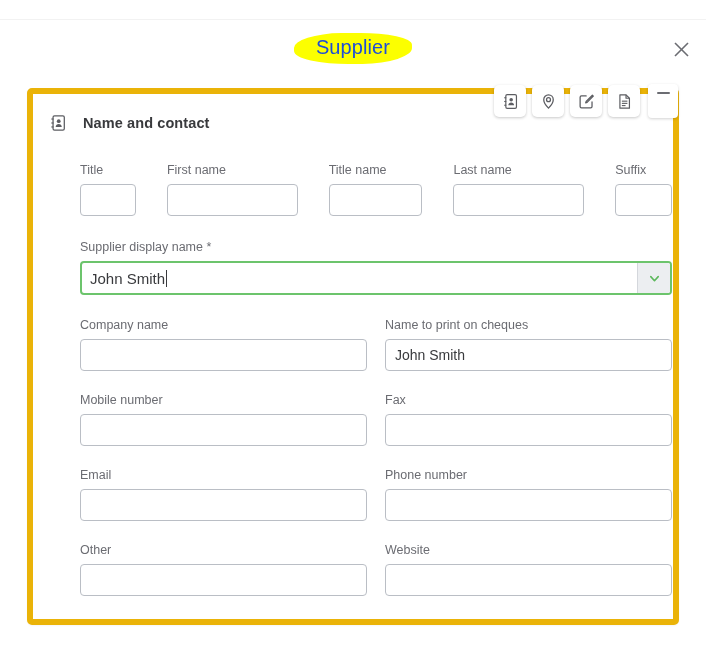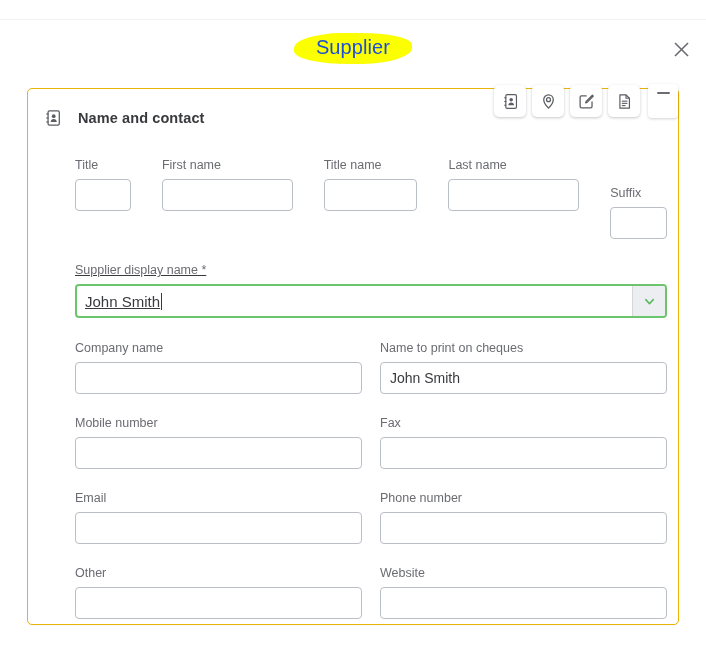--- a/index.html
+++ b/index.html
@@ -101,21 +101,21 @@
     border-radius: 1px;
   }
 
   
   .card {
     position: absolute;
     left: 27px; top: 88px;
     width: 652px;
     height: 537px;
     background: #ffffff;
-    border: 1px solid #eab308;
+    border: 6px solid #eab308;
     border-radius: 5px;
     box-sizing: border-box;
     box-shadow: 0 1px 2px rgba(0,0,0,0.04);
   }
 
   .card-header {
     position: absolute;
     left: 16px; top: 20px;
     display: flex;
     align-items: center;
@@ -159,29 +159,29 @@
   }
   .txt-input::placeholder { color: #8d9096; }
 
   
   .name-row {
     display: flex;
     gap: 12px;
     margin-bottom: 24px;
   }
   .nf { margin-right: 19px; }
-  .nf:last-child { margin-right: 0; margin-top: 28px; }
+  .nf:last-child { margin-right: 0; }
   .nf-title  { width: 62px; }
   .nf-first  { width: 145px; }
   .nf-middle { width: 104px; }
   .nf-last   { width: 145px; }
   .nf-suffix { width: 63px; }
 
   
-  .display-block { margin-bottom: 23px; text-decoration: underline; }
+  .display-block { margin-bottom: 23px; }
   .combo {
     position: relative;
     width: 592px;
     height: 34px;
     border: 2px solid #6cc46c;
     border-radius: 4px;
     box-sizing: border-box;
     display: flex;
     align-items: stretch;
     background: #fff;

